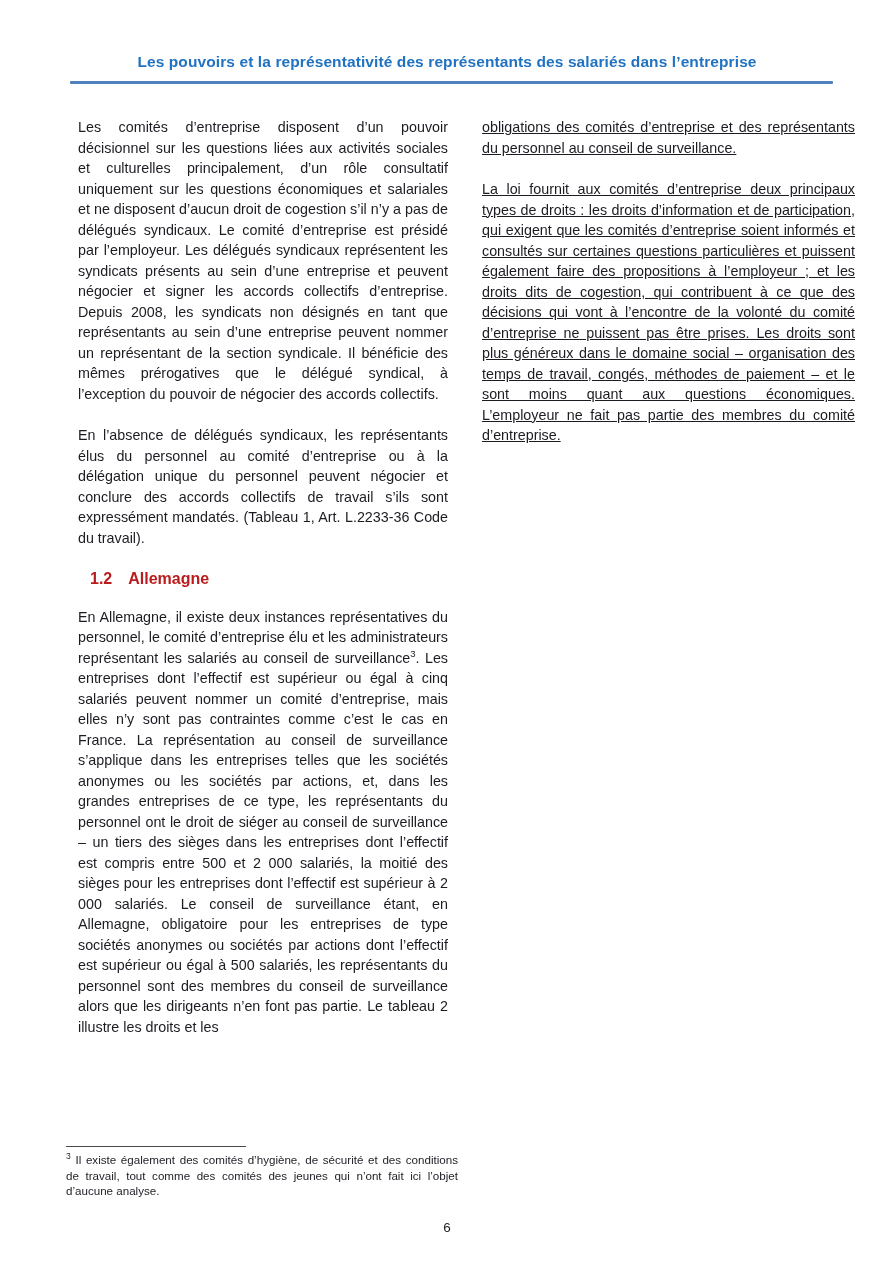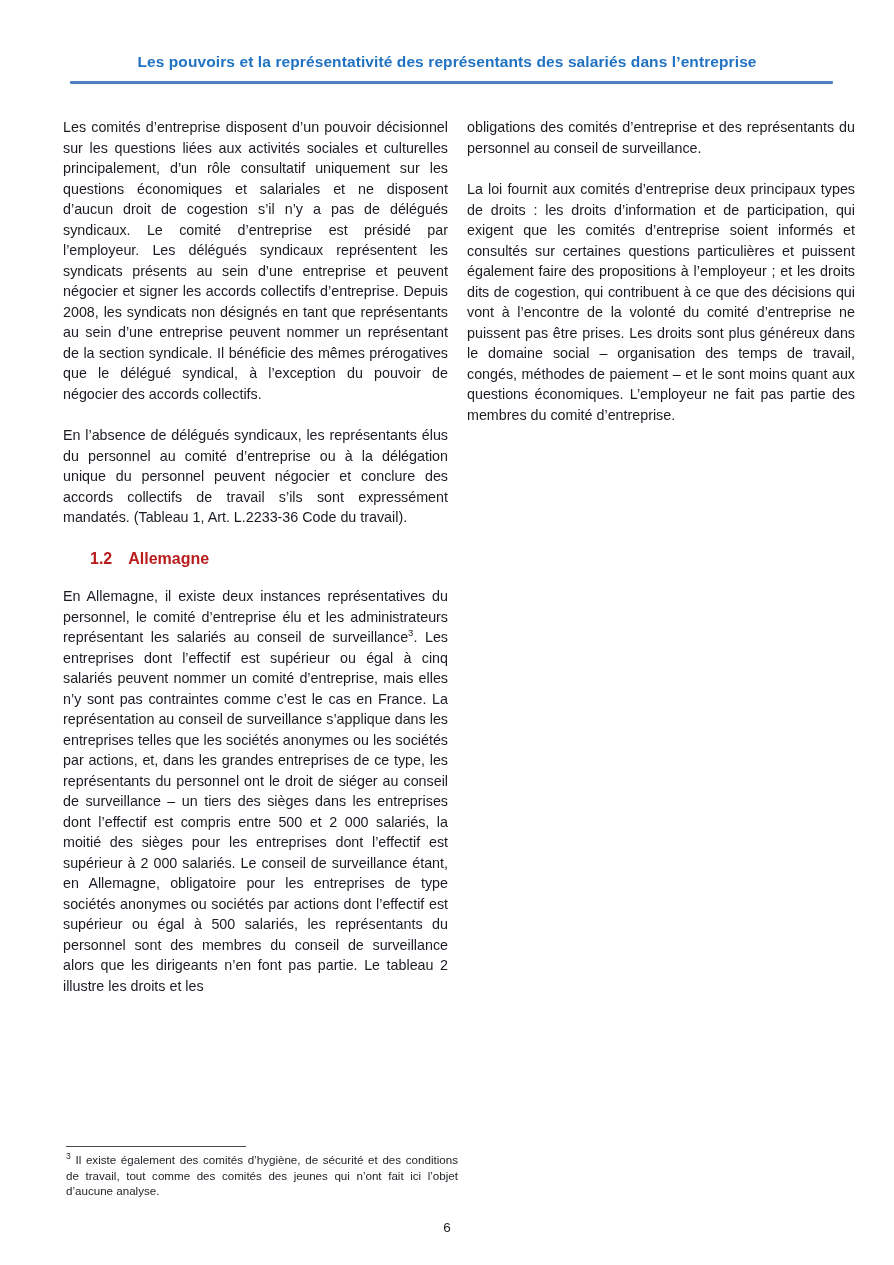--- a/index.html
+++ b/index.html
@@ -39,22 +39,22 @@
   
   .body-columns {
     position: absolute;
     top: 117px;
     left: 63px;
     display: flex;
     gap: 19px;
   }
   .col { text-align: justify; font-size: 14.3px; line-height: 20.5px; }
   .col-left  { width: 385px; }
-  .col-right { width: 388px; }
-  .col p { margin: 0 0 21px 0; }
+  .col-right { width: 388px; text-decoration: underline; }
+  .col p { margin: 0 0 21px 15px; }
 
   .section-heading {
     margin: 16px 0 17px 27px;
     font-size: 16px;
     font-weight: bold;
     color: #b91c1c;
     text-align: left;
   }
   .section-heading .hn { display: inline-block; margin-right: 16px; }
 

